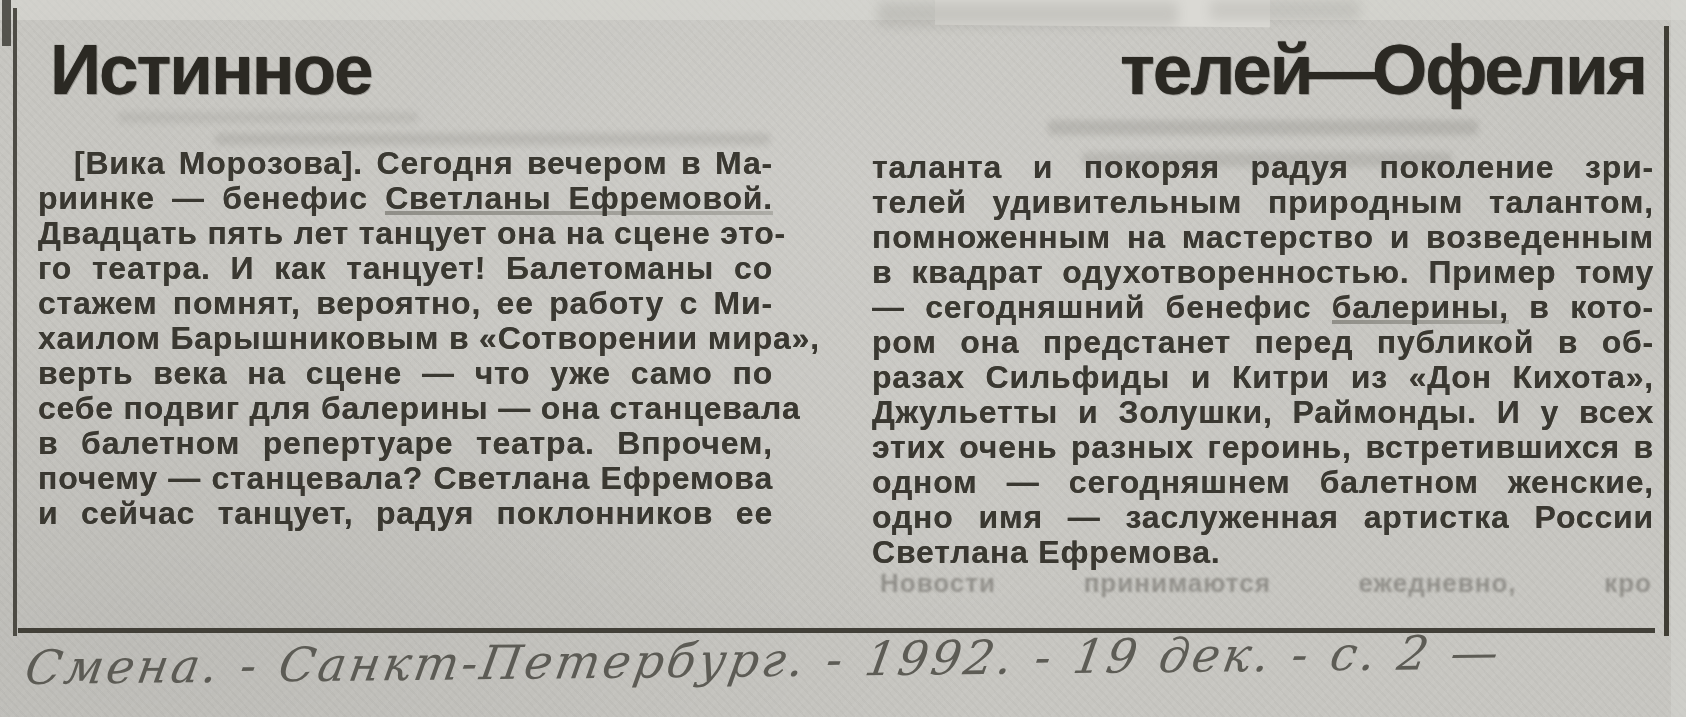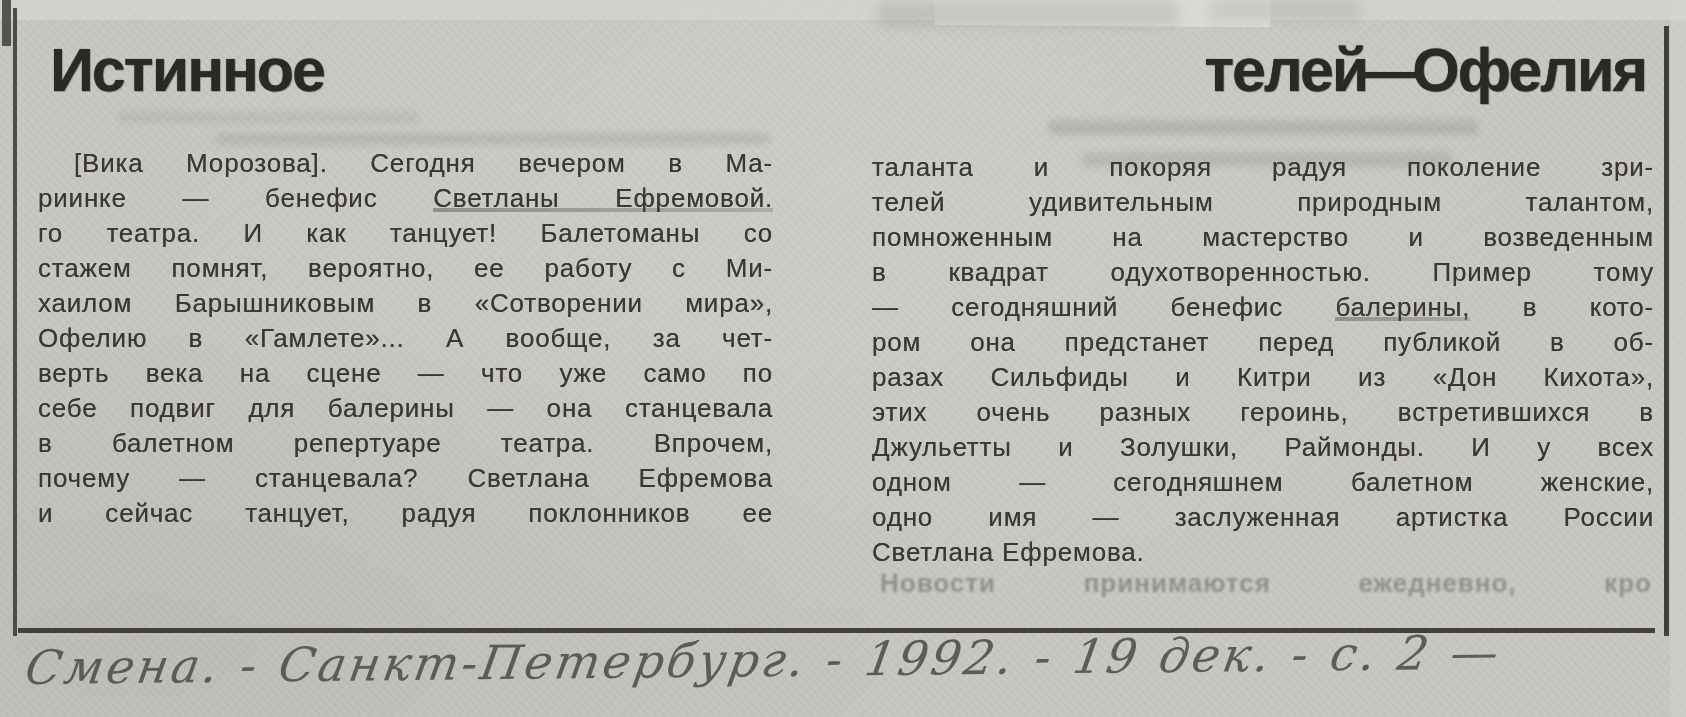--- a/index.html
+++ b/index.html
@@ -24,30 +24,30 @@
   
   .rule-v-left{position:absolute;left:13px;top:8px;width:4px;height:628px;background:#403e37;opacity:.9;}
   .rule-v-right{position:absolute;left:1664px;top:26px;width:5px;height:610px;background:#343229;opacity:.92;}
   .rule-h{position:absolute;left:18px;top:628px;width:1637px;height:5px;background:#38362e;opacity:.93;}
   .right-margin{position:absolute;left:1671px;top:0;width:15px;height:717px;background:rgba(216,215,210,.45);}
 
   
   .headline{
     position:absolute;left:50px;top:22px;width:1596px;height:96px;
     display:flex;justify-content:space-between;align-items:flex-start;
-    font-weight:700;font-size:61px;line-height:96px;letter-spacing:-2px;
+    font-weight:700;font-size:71px;line-height:96px;letter-spacing:-2px;
     color:#2b2923;
     text-shadow:0 0 1px rgba(43,41,35,.9), 1px 1px 0 rgba(43,41,35,.25);
     transform:scaleY(1.0);
     white-space:nowrap;
   }
   .headline .tight{word-spacing:-22px;}
 
   
-  .col{position:absolute;font-weight:400;font-size:26px;letter-spacing:.8px;color:#3a3831;
+  .col{position:absolute;font-weight:700;font-size:32px;letter-spacing:.8px;color:#3a3831;
        text-shadow:0 0 .6px rgba(58,56,49,.75);}
   .col-left{left:38px;top:146px;width:735px;}
   .col-right{left:872px;top:150px;width:782px;}
   .line{height:35px;line-height:35px;text-align:justify;text-align-last:justify;white-space:nowrap;}
   .line.indent{padding-left:36px;}
   .line.noJust{text-align:right;text-align-last:left;}
   .uline{
     padding-bottom:1px;
     background-image:linear-gradient(to right, rgba(134,133,126,.85), rgba(150,149,142,.55));
     background-repeat:no-repeat;background-size:103% 4px;background-position:0 94%;
@@ -95,41 +95,41 @@
   <div class="smudge sm-f"></div>
 
   <div class="headline">
     <span>Истинное</span>
     <span class="tight">телей — Офелия</span>
   </div>
 
   <div class="col col-left">
     <div class="line indent">[Вика Морозова]. Сегодня вечером в Ма-</div>
     <div class="line"><span>риинке — бенефис </span><span class="uline">Светланы Ефремовой.</span></div>
+    <div class="line">Двадцать пять лет танцует она на сцене это-</div>
     <div class="line">го театра. И как танцует! Балетоманы со</div>
     <div class="line">стажем помнят, вероятно, ее работу с Ми-</div>
     <div class="line">хаилом Барышниковым в «Сотворении мира»,</div>
-    <div class="line">Офелию в «Гамлете»... А вообще, за чет-</div>
     <div class="line">верть века на сцене — что уже само по</div>
     <div class="line">себе подвиг для балерины — она станцевала</div>
     <div class="line">в балетном репертуаре театра. Впрочем,</div>
     <div class="line">почему — станцевала? Светлана Ефремова</div>
     <div class="line">и сейчас танцует, радуя поклонников ее</div>
   </div>
 
   <div class="col col-right">
     <div class="line">таланта и покоряя радуя поколение зри-</div>
     <div class="line">телей удивительным природным талантом,</div>
     <div class="line">помноженным на мастерство и возведенным</div>
     <div class="line">в квадрат одухотворенностью. Пример тому</div>
     <div class="line"><span>— сегодняшний бенефис </span><span class="uline">балерины,</span><span> в кото-</span></div>
     <div class="line">ром она предстанет перед публикой в об-</div>
     <div class="line">разах Сильфиды и Китри из «Дон Кихота»,</div>
+    <div class="line">Джульетты и Золушки, Раймонды. И у всех</div>
     <div class="line">этих очень разных героинь, встретившихся в</div>
-    <div class="line">Джульетты и Золушки, Раймонды. И у всех</div>
     <div class="line">одном — сегодняшнем балетном женские,</div>
     <div class="line">одно имя — заслуженная артистка России</div>
     <div class="line noJust">Светлана Ефремова.</div>
   </div>
 
   <div class="bleed-text">Новости принимаются ежедневно, кро</div>
 
   <div class="rule-v-left"></div>
   <div class="rule-v-right"></div>
   <div class="rule-h"></div>

